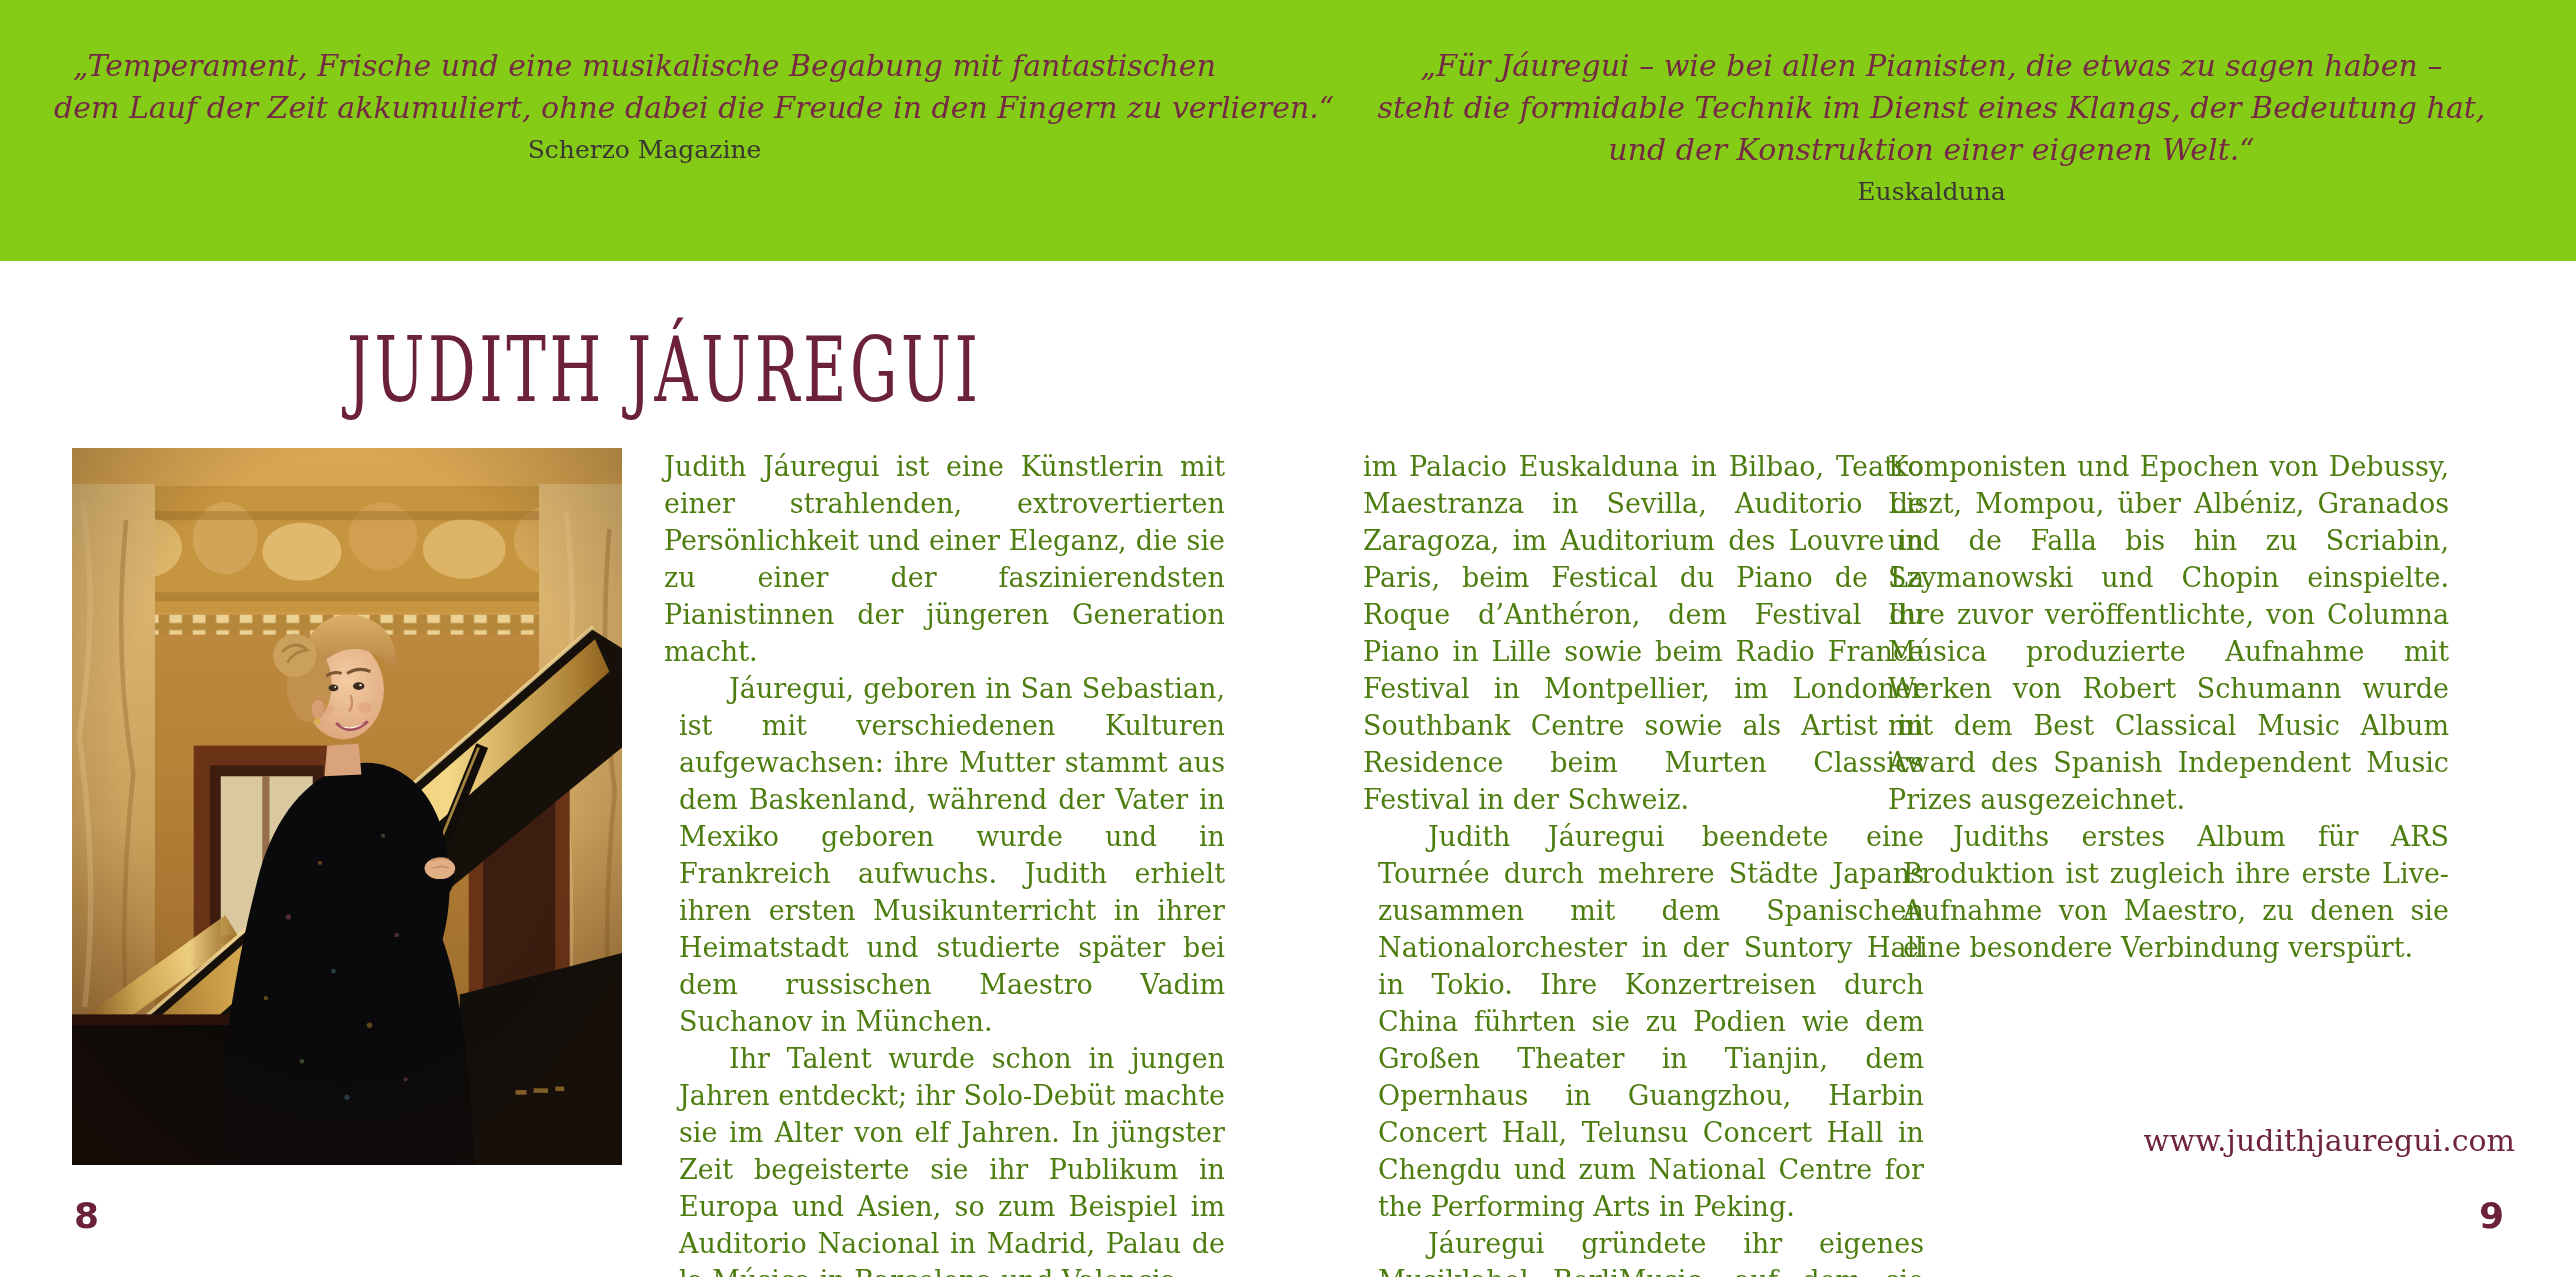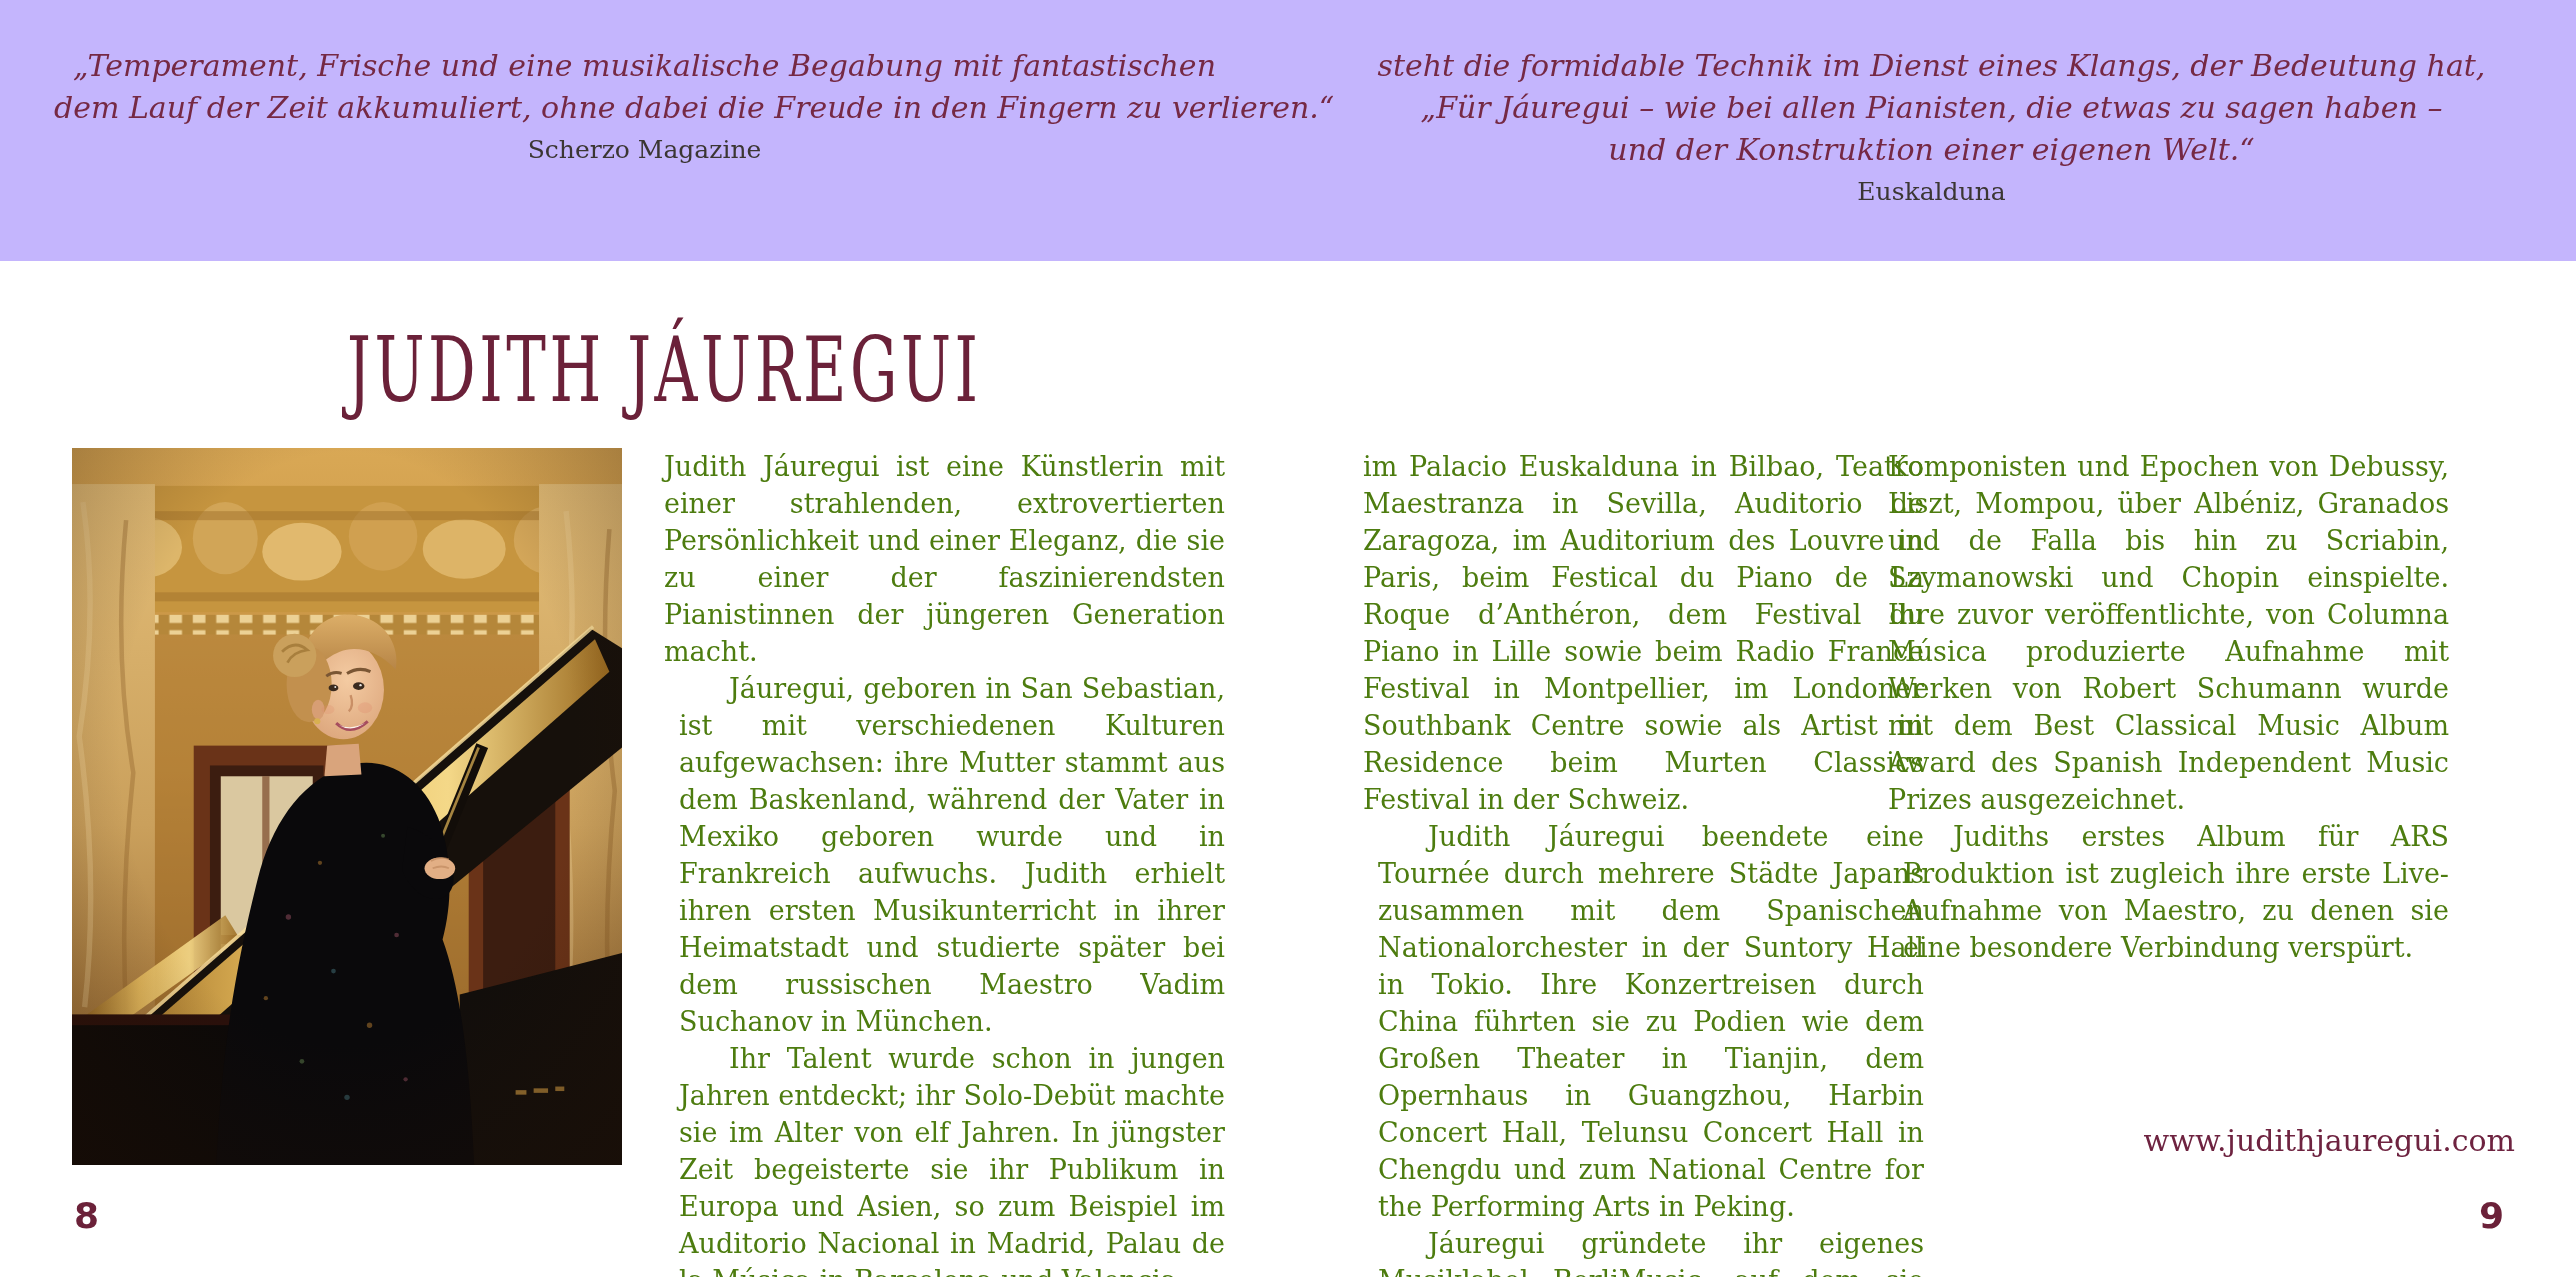--- a/index.html
+++ b/index.html
@@ -7,21 +7,21 @@
   .spread{
     position:relative;
     width:2576px;height:1277px;
     background:#ffffff;
     overflow:hidden;
     font-family:"DejaVu Serif", serif;
   }
   
   .quote-band{
     position:absolute;left:0;top:0;width:2576px;height:261px;
-    background:#c4b5fd;
+    background:#84cc16;
   }
   .quote-block{
     position:absolute;top:45px;width:1181px;text-align:center;
   }
   .quote-block.left{left:54px;}
   .quote-block.right{left:1341px;}
   .quote-line{
     font-style:italic;
     font-size:30px;line-height:42px;
     color:#752944;
@@ -87,22 +87,22 @@
 
 <div class="spread">
 
   <div class="quote-band">
     <div class="quote-block left">
       <div class="quote-line">„Temperament, Frische und eine musikalische Begabung mit fantastischen</div>
       <div class="quote-line">dem Lauf der Zeit akkumuliert, ohne dabei die Freude in den Fingern zu verlieren.“</div>
       <div class="quote-attribution">Scherzo Magazine</div>
     </div>
     <div class="quote-block right">
+      <div class="quote-line">„Für Jáuregui – wie bei allen Pianisten, die etwas zu sagen haben –</div>
       <div class="quote-line">steht die formidable Technik im Dienst eines Klangs, der Bedeutung hat,</div>
-      <div class="quote-line">„Für Jáuregui – wie bei allen Pianisten, die etwas zu sagen haben –</div>
       <div class="quote-line">und der Konstruktion einer eigenen Welt.“</div>
       <div class="quote-attribution">Euskalduna</div>
     </div>
   </div>
 
   <h1 class="page-title">JUDITH JÁUREGUI</h1>
 
   <div class="photo-frame" title="Judith Jáuregui in dunkler Samtjacke vor einem offenen Konzertflügel in einem goldenen, reich verzierten Saal">
     <svg viewBox="0 0 610 795" preserveAspectRatio="none" role="img">
       <defs>

